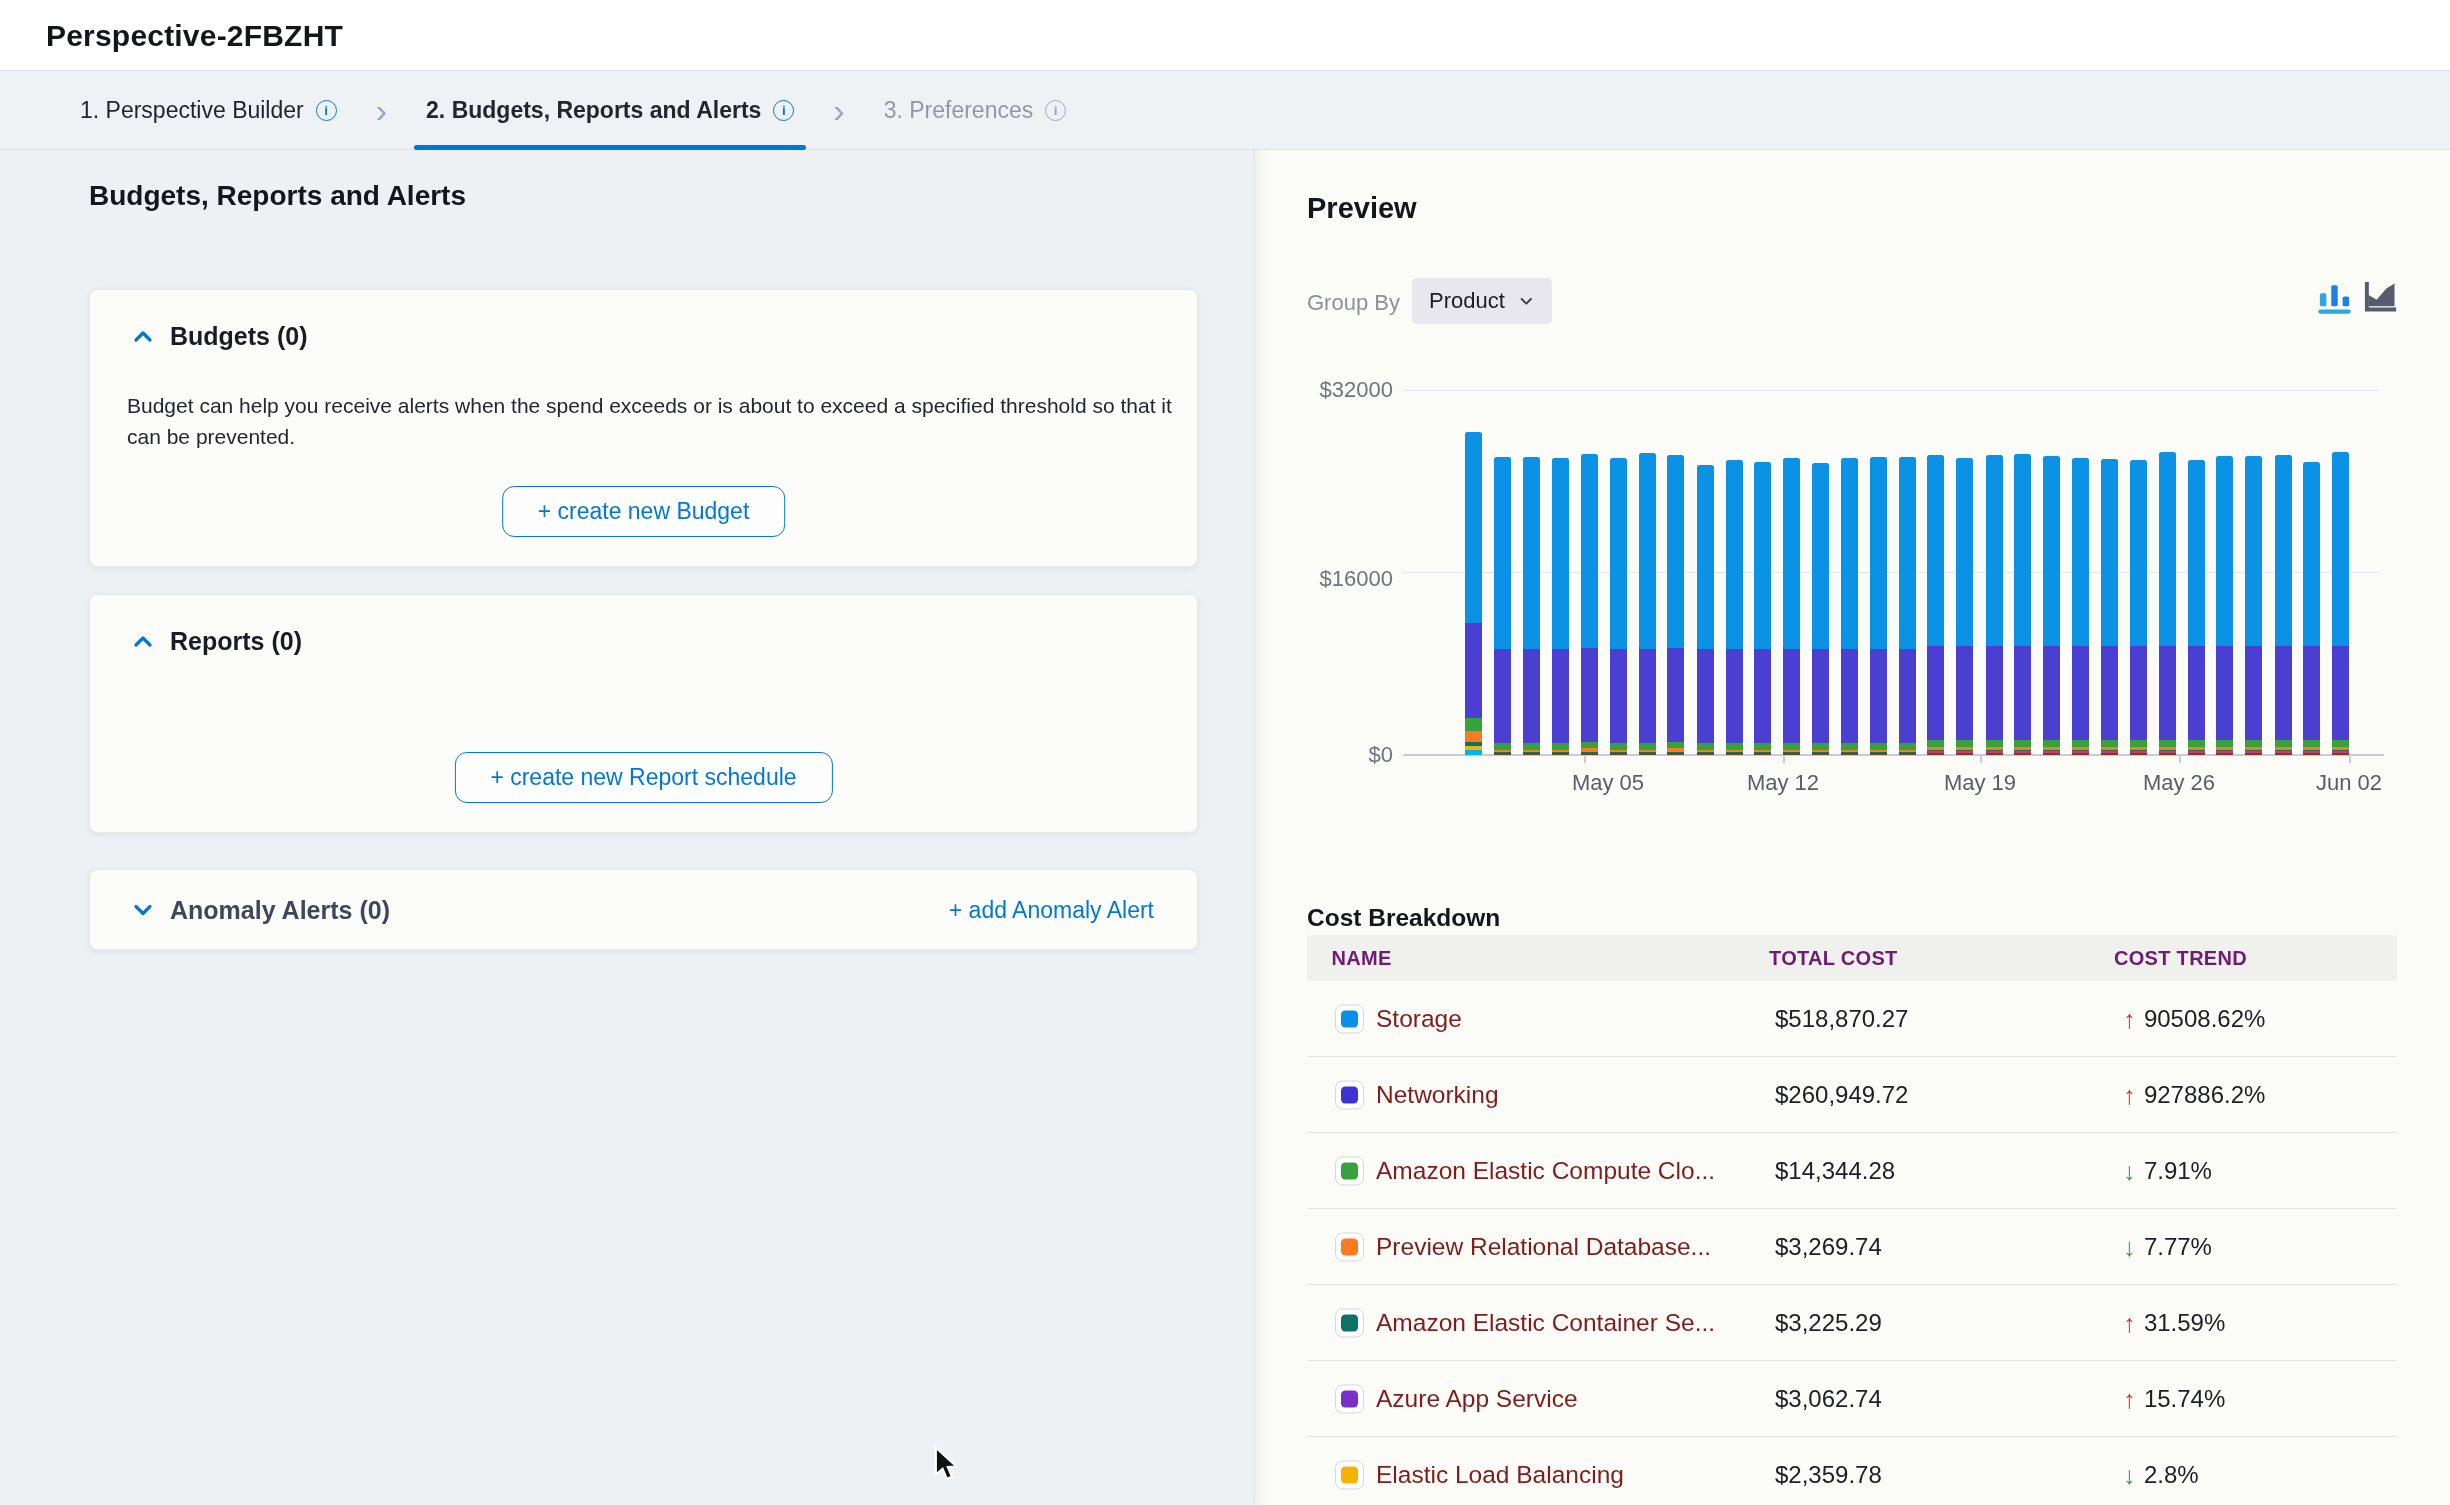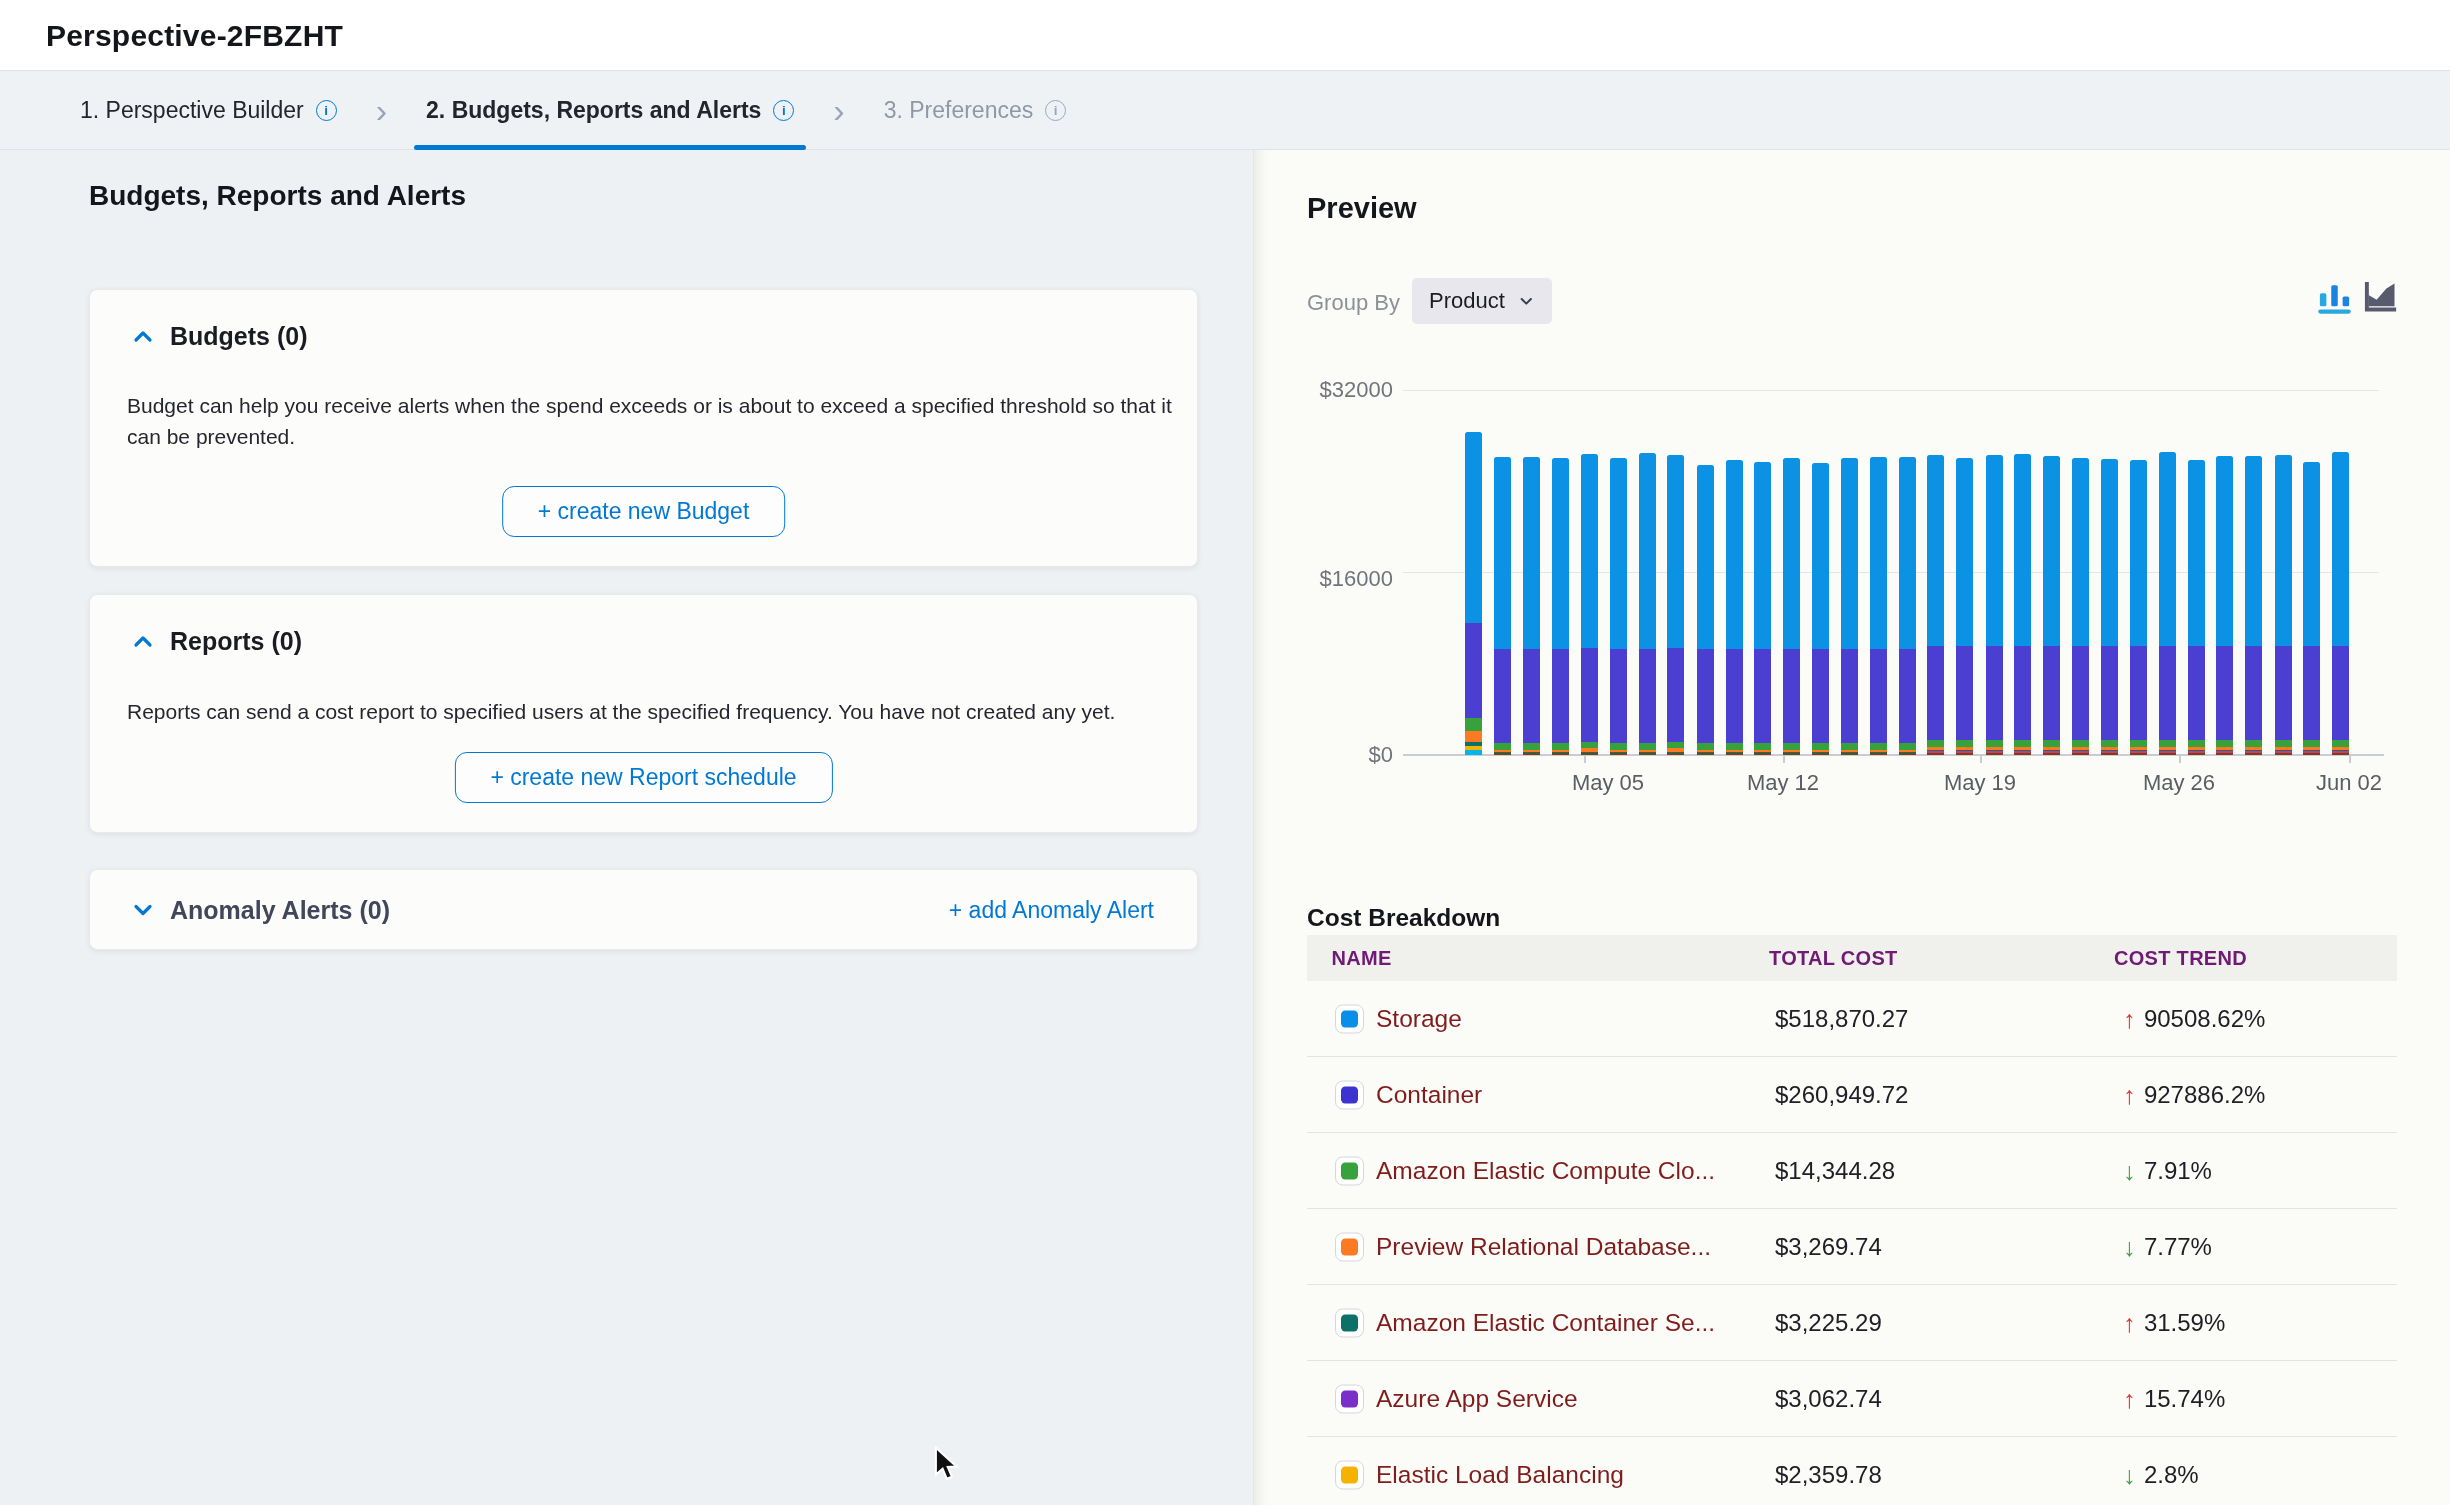--- a/index.html
+++ b/index.html
@@ -152,21 +152,20 @@
       <button class="outline-btn" style="bottom:29px">+ create new Budget</button>
     </div>
 
     <div class="card card-reports">
       <div class="card-head">
         <svg class="chev" viewBox="0 0 24 24" fill="none" stroke="#0278d5" stroke-width="3.2" stroke-linecap="round" stroke-linejoin="round">
             <polyline points="5 15 12 8 19 15"></polyline>
           </svg>
         <span class="card-title">Reports (0)</span>
       </div>
-      <div class="card-desc" style="top:101px">Reports can send a cost report to specified users at the specified frequency. You have not created any yet.</div>
       <button class="outline-btn" style="bottom:29px">+ create new Report schedule</button>
     </div>
 
     <div class="card card-anomaly">
       <div class="card-head">
         <svg class="chev" viewBox="0 0 24 24" fill="none" stroke="#0278d5" stroke-width="3.2" stroke-linecap="round" stroke-linejoin="round">
             <polyline points="5 9 12 16 19 9"></polyline>
           </svg>
         <span class="card-title">Anomaly Alerts (0)</span>
       </div>
@@ -531,21 +530,21 @@
             <span class="cb-total">$518,870.27</span>
             <span class="cb-trend">
               <span class="arrow up">↑</span>
               <span>90508.62%</span>
             </span>
           </div>
           <div class="cb-row">
             <span class="swatch">
               <i style="background: rgb(61, 52, 208);"></i>
             </span>
-            <span class="cb-name">Container</span>
+            <span class="cb-name">Networking</span>
             <span class="cb-total">$260,949.72</span>
             <span class="cb-trend">
               <span class="arrow up">↑</span>
               <span>927886.2%</span>
             </span>
           </div>
           <div class="cb-row">
             <span class="swatch">
               <i style="background: rgb(55, 162, 60);"></i>
             </span>

